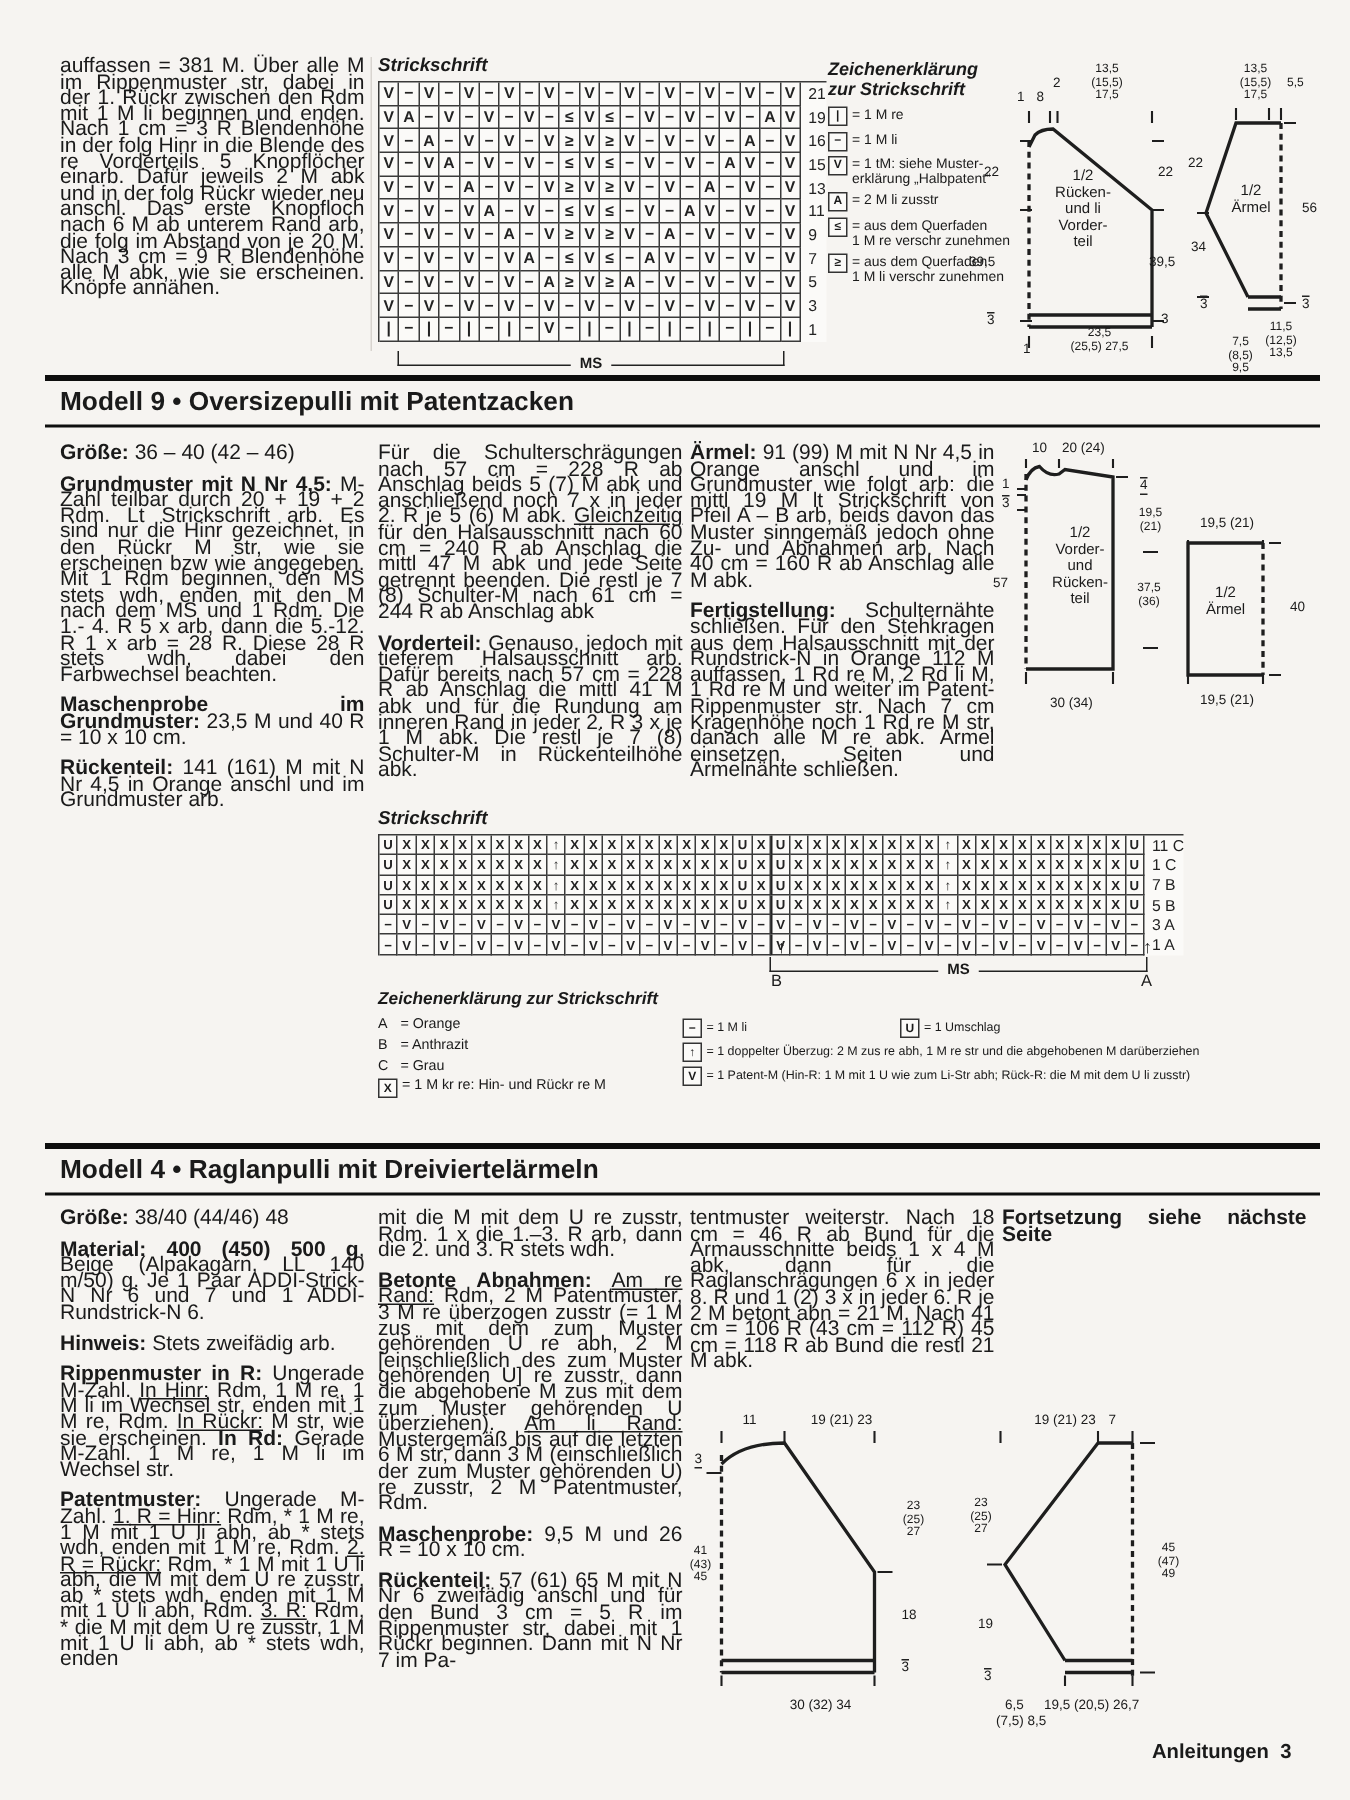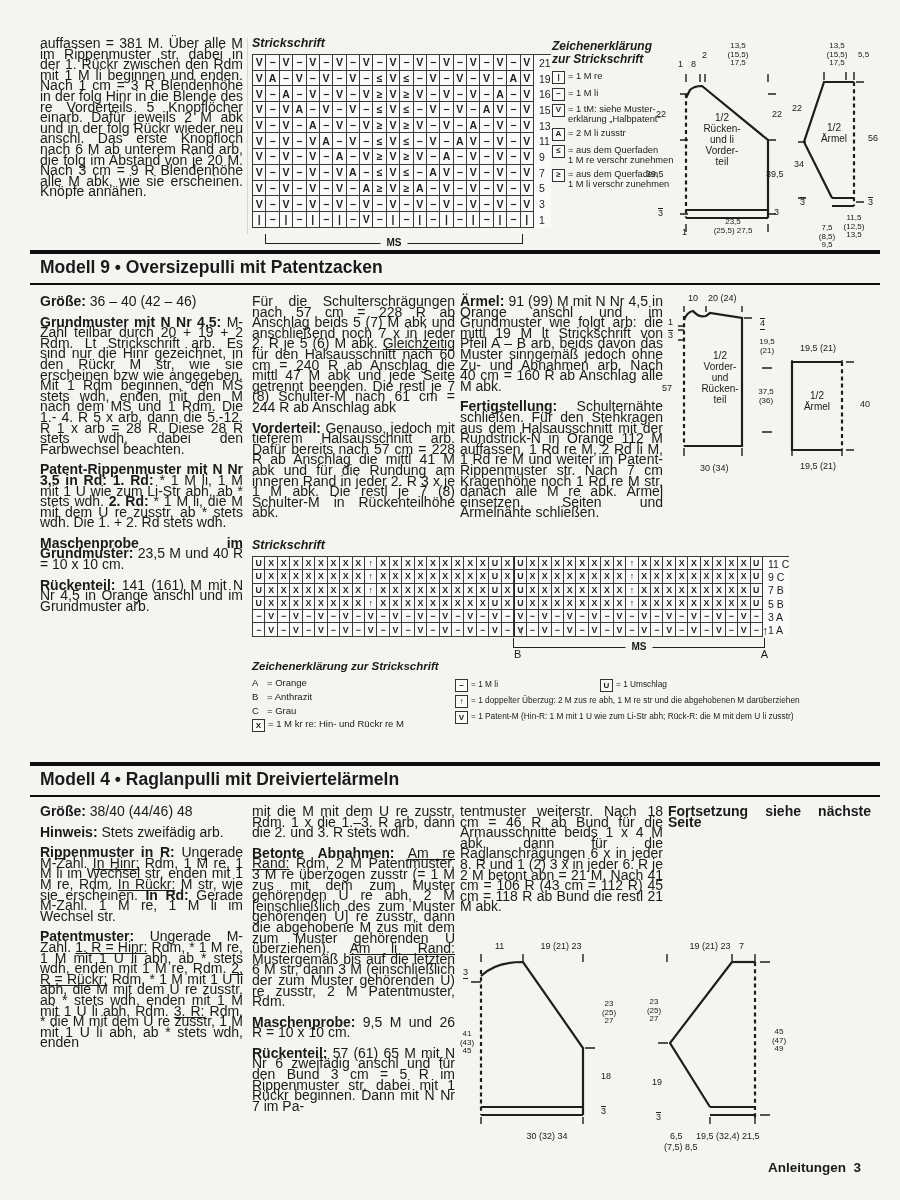--- a/index.html
+++ b/index.html
@@ -421,21 +421,20 @@
 Ärmel</div>
 </div>
 
 <div class="secbar" style="top:250px;">
   <span>Modell 9 • Oversizepulli mit Patentzacken</span>
 </div>
 
 <div class="tcol" style="left:40px;top:296px;">
     <p class="para"><span class="b">Größe:</span><span> 36 – 40 (42 – 46)</span></p>
     <p class="para"><span class="b">Grundmuster mit N Nr 4,5:</span><span> M-Zahl teilbar durch 20 + 19 + 2 Rdm. Lt Strickschrift arb. Es sind nur die Hinr gezeichnet, in den Rückr M str, wie sie erscheinen bzw wie angegeben. Mit 1 Rdm beginnen, den MS stets wdh, enden mit den M nach dem MS und 1 Rdm. Die 1.- 4. R 5 x arb, dann die 5.-12. R 1 x arb = 28 R. Diese 28 R stets wdh, dabei den Farbwechsel beachten.</span></p>
-    <p class="para"><span class="b">Patent-Rippenmuster mit N Nr 3,5 in Rd: 1. Rd:</span><span> * 1 M li, 1 M mit 1 U wie zum Li-Str abh, ab * stets wdh. </span><span class="b">2. Rd:</span><span> * 1 M li, die M mit dem U re zusstr, ab * stets wdh. Die 1. + 2. Rd stets wdh.</span></p>
     <p class="para"><span class="b">Maschenprobe im Grundmuster:</span><span> 23,5 M und 40 R = 10 x 10 cm.</span></p>
     <p class="para"><span class="b">Rückenteil:</span><span> 141 (161) M mit N Nr 4,5 in Orange anschl und im Grundmuster arb.</span></p>
   </div>
 <div class="tcol" style="left:252px;top:296px;">
     <p class="para"><span>Für die Schulterschrägungen nach 57 cm = 228 R ab Anschlag beids 5 (7) M abk und anschließend noch 7 x in jeder 2. R je 5 (6) M abk. </span><span class="u">Gleichzeitig</span><span> für den Halsausschnitt nach 60 cm = 240 R ab Anschlag die mittl 47 M abk und jede Seite getrennt beenden. Die restl je 7 (8) Schulter-M nach 61 cm = 244 R ab Anschlag abk</span></p>
     <p class="para"><span class="b">Vorderteil:</span><span> Genauso, jedoch mit tieferem Halsausschnitt arb. Dafür bereits nach 57 cm = 228 R ab Anschlag die mittl 41 M abk und für die Rundung am inneren Rand in jeder 2. R 3 x je 1 M abk. Die restl je 7 (8) Schulter-M in Rückenteilhöhe abk.</span></p>
   </div>
 <div class="tcol" style="left:460px;top:296px;">
     <p class="para"><span class="b">Ärmel:</span><span> 91 (99) M mit N Nr 4,5 in Orange anschl und im Grundmuster wie folgt arb: die mittl 19 M lt Strickschrift von Pfeil A – B arb, beids davon das Muster sinngemäß jedoch ohne Zu- und Abnahmen arb. Nach 40 cm = 160 R ab Anschlag alle M abk.</span></p>
     <p class="para"><span class="b">Fertigstellung:</span><span> Schulternähte schließen. Für den Stehkragen aus dem Halsausschnitt mit der Rundstrick-N in Orange 112 M auffassen, 1 Rd re M, 2 Rd li M, 1 Rd re M und weiter im Patent-Rippenmuster str. Nach 7 cm Kragenhöhe noch 1 Rd re M str, danach alle M re abk. Ärmel einsetzen, Seiten und Ärmelnähte schließen.</span></p>
@@ -560,21 +559,21 @@
         <span class="cell" style="width: 12.44px; height: 13.3px; font-size: 8.8px;">X</span>
         <span class="cell" style="width: 12.44px; height: 13.3px; font-size: 8.8px;">X</span>
         <span class="cell" style="width: 12.44px; height: 13.3px; font-size: 8.8px;">X</span>
         <span class="cell" style="width: 12.44px; height: 13.3px; font-size: 8.8px;">X</span>
         <span class="cell" style="width: 12.44px; height: 13.3px; font-size: 8.8px;">X</span>
         <span class="cell" style="width: 12.44px; height: 13.3px; font-size: 8.8px;">X</span>
         <span class="cell" style="width: 12.44px; height: 13.3px; font-size: 8.8px;">X</span>
         <span class="cell" style="width: 12.44px; height: 13.3px; font-size: 8.8px;">X</span>
         <span class="cell" style="width: 12.44px; height: 13.3px; font-size: 8.8px;">X</span>
         <span class="cell" style="width: 12.44px; height: 13.3px; font-size: 8.8px;">U</span>
-        <span class="rowlab">9 C</span>
+        <span class="rowlab">1 C</span>
       </div><div class="crow">
         <span class="cell" style="width: 12.44px; height: 13.3px; font-size: 8.8px;">U</span>
         <span class="cell" style="width: 12.44px; height: 13.3px; font-size: 8.8px;">X</span>
         <span class="cell" style="width: 12.44px; height: 13.3px; font-size: 8.8px;">X</span>
         <span class="cell" style="width: 12.44px; height: 13.3px; font-size: 8.8px;">X</span>
         <span class="cell" style="width: 12.44px; height: 13.3px; font-size: 8.8px;">X</span>
         <span class="cell" style="width: 12.44px; height: 13.3px; font-size: 8.8px;">X</span>
         <span class="cell" style="width: 12.44px; height: 13.3px; font-size: 8.8px;">X</span>
         <span class="cell" style="width: 12.44px; height: 13.3px; font-size: 8.8px;">X</span>
         <span class="cell" style="width: 12.44px; height: 13.3px; font-size: 8.8px;">X</span>
@@ -790,20 +789,21 @@
       </div>
     </div>
 </div>
 
 <div class="secbar" style="top:762px;">
   <span>Modell 4 • Raglanpulli mit Dreiviertelärmeln</span>
 </div>
 
 <div class="tcol" style="left:40px;top:806px;">
     <p class="para"><span class="b">Größe:</span><span> 38/40 (44/46) 48</span></p>
+    <p class="para"><span class="b">Material: 400 (450) 500 g</span><span>, Beige (Alpakagarn, LL 140 m/50) g. Je 1 Paar ADDI-Strick-N Nr 6 und 7 und 1 ADDI-Rundstrick-N 6.</span></p>
     <p class="para"><span class="b">Hinweis:</span><span> Stets zweifädig arb.</span></p>
     <p class="para"><span class="b">Rippenmuster in R:</span><span> Ungerade M-Zahl. </span><span class="u">In Hinr:</span><span> Rdm, 1 M re, 1 M li im Wechsel str, enden mit 1 M re, Rdm. </span><span class="u">In Rückr:</span><span> M str, wie sie erscheinen. </span><span class="b">In Rd:</span><span> Gerade M-Zahl. 1 M re, 1 M li im Wechsel str.</span></p>
     <p class="para"><span class="b">Patentmuster:</span><span> Ungerade M-Zahl. </span><span class="u">1. R = Hinr:</span><span> Rdm, * 1 M re, 1 M mit 1 U li abh, ab * stets wdh, enden mit 1 M re, Rdm. </span><span class="u">2. R = Rückr:</span><span> Rdm, * 1 M mit 1 U li abh, die M mit dem U re zusstr, ab * stets wdh, enden mit 1 M mit 1 U li abh, Rdm. </span><span class="u">3. R:</span><span> Rdm, * die M mit dem U re zusstr, 1 M mit 1 U li abh, ab * stets wdh, enden</span></p>
   </div>
 <div class="tcol" style="left:252px;top:806px;">
     <p class="para"><span>mit die M mit dem U re zusstr, Rdm. 1 x die 1.–3. R arb, dann die 2. und 3. R stets wdh.</span></p>
     <p class="para"><span class="b">Betonte Abnahmen:</span><span> </span><span class="u">Am re Rand:</span><span> Rdm, 2 M Patentmuster, 3 M re überzogen zusstr (= 1 M zus mit dem zum Muster gehörenden U re abh, 2 M [einschließlich des zum Muster gehörenden U] re zusstr, dann die abgehobene M zus mit dem zum Muster gehörenden U überziehen). </span><span class="u">Am li Rand:</span><span> Mustergemäß bis auf die letzten 6 M str, dann 3 M (einschließlich der zum Muster gehörenden U) re zusstr, 2 M Patentmuster, Rdm.</span></p>
     <p class="para"><span class="b">Maschenprobe:</span><span> 9,5 M und 26 R = 10 x 10 cm.</span></p>
     <p class="para"><span class="b">Rückenteil:</span><span> 57 (61) 65 M mit N Nr 6 zweifädig anschl und für den Bund 3 cm = 5 R im Rippenmuster str, dabei mit 1 Rückr beginnen. Dann mit N Nr 7 im Pa-</span></p>
   </div>
@@ -849,19 +849,19 @@
   <span class="sl" style="left:99px;top:0px;">7</span>
   <span class="sl sm pre" style="left:4px;top:56px;width:20px;">23
 (25)
 27</span>
   <span class="sl" style="left:12px;top:136px;">19</span>
   <span class="sl ol" style="left:16px;top:170px;">3</span>
   <span class="sl sm pre" style="left:128px;top:86px;width:22px;">45
 (47)
 49</span>
   <span class="sl" style="left:30px;top:190px;">6,5</span>
-  <span class="sl" style="left:56px;top:190px;">19,5 (32,4) 21,5</span>
+  <span class="sl" style="left:56px;top:190px;">19,5 (20,5) 26,7</span>
   <span class="sl" style="left:24px;top:201px;">(7,5) 8,5</span>
 </div>
 
 <div class="footer" style="left:768px;top:1160px;">
   <span>Anleitungen</span>&nbsp;&nbsp;<span>3</span>
 </div>
 
 </body></html>

